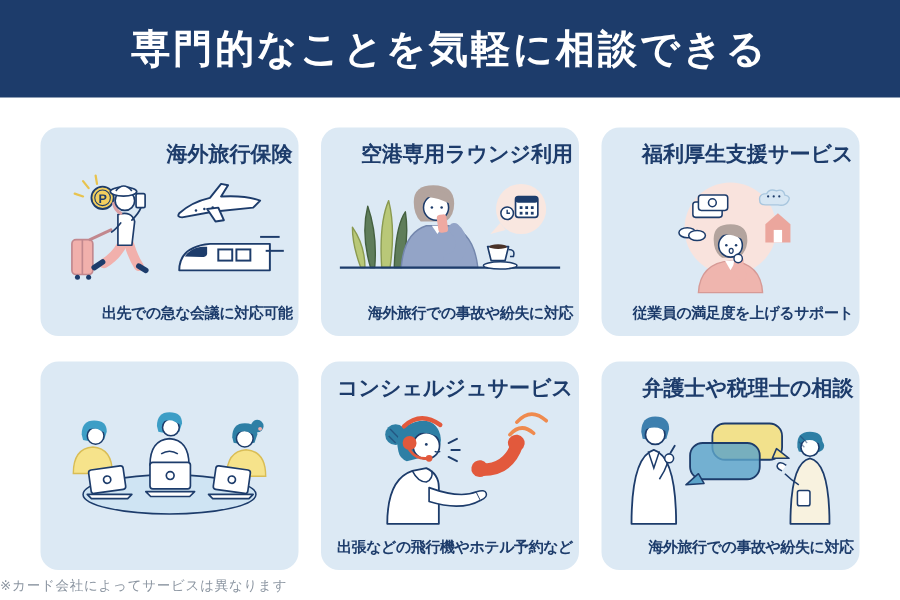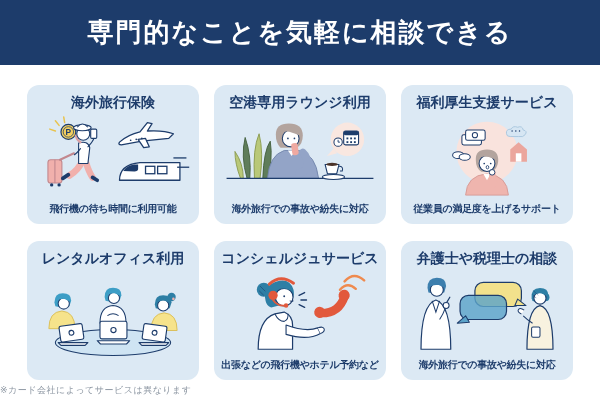--- a/index.html
+++ b/index.html
@@ -15,21 +15,21 @@
   .banner h1{
     margin:0;color:#ffffff;font-size:26px;font-weight:bold;letter-spacing:2px;
   }
   .grid{
     margin:20px 27px 0 27px;
     display:grid;grid-template-columns:repeat(3,1fr);
     column-gap:15px;row-gap:17px;
   }
   .card{
     background:#dce9f4;border-radius:12px;height:139px;
-    display:flex;flex-direction:column;align-items:center;
+    display:flex;flex-direction:column;align-items:flex-end;
     padding:0 4px;box-sizing:border-box;
   }
   .card-title{
     color:#1d3c6b;font-size:14px;font-weight:bold;letter-spacing:0px;
     margin-top:9px;white-space:nowrap;
   }
   .illus{flex:1;width:100%;display:flex;align-items:center;justify-content:center;min-height:0;}
   .illus svg{width:158px;height:82px;display:block;}
   .card-caption{
     color:#1d3c6b;font-size:10px;font-weight:bold;letter-spacing:-0.3px;
@@ -90,21 +90,21 @@
           <path d="M50 32 Q46 37 43.5 38.5" stroke="#1d3c6b" stroke-width="1.2" fill="none" stroke-linecap="round"></path>
           <path d="M58 30 Q63 25 64.5 21" stroke="#1d3c6b" stroke-width="1.2" fill="none" stroke-linecap="round"></path>
           <rect x="61" y="11" width="6.5" height="10" rx="1.2" fill="#ffffff" stroke="#1d3c6b" stroke-width="1.2"></rect>
           <path d="M45 18 Q46 23 50 25" stroke="#dba0a4" stroke-width="2.4" fill="none" stroke-linecap="round"></path>
           <circle cx="53" cy="16" r="7" fill="#ffffff" stroke="#1d3c6b" stroke-width="1.2"></circle>
           <ellipse cx="52" cy="9.5" rx="9.5" ry="3.2" fill="#ffffff" stroke="#1d3c6b" stroke-width="1.2"></ellipse>
           <path d="M46.5 9 Q52 2 58 9" fill="#ffffff" stroke="#1d3c6b" stroke-width="1.2"></path>
         </g>
       </svg>
     </div>
-    <div class="card-caption">飛行機の待ち時間に利用可能</div>
+    <div class="card-caption">出先での急な会議に対応可能</div>
   </div>
 
   <div class="card">
     <div class="card-title">空港専用ラウンジ利用</div>
     <div class="illus">
       <svg viewBox="0 0 170 82">
         <circle cx="136" cy="22" r="18" fill="#f9e7e0"></circle>
         <path d="M121 32 l-7 8 l11 -3 z" fill="#f9e7e0"></path>
         <circle cx="126" cy="25" r="4.5" fill="#ffffff" stroke="#1d3c6b" stroke-width="1.1"></circle>
         <path d="M126 22.5 v2.5 h2" stroke="#1d3c6b" stroke-width="1" fill="none"></path>
@@ -172,21 +172,20 @@
         <path d="M62 82 Q63 61 85 59 Q107 61 108 82 Z" fill="#efb5ae" stroke="#d69a96" stroke-width="1"></path>
         <path d="M81 59 L85 66 L89 59 Z" fill="#ffffff"></path>
         <path d="M93 70 Q90 64 91 59" stroke="#efb5ae" stroke-width="7" fill="none" stroke-linecap="round"></path>
         <circle cx="90.5" cy="57.5" r="3" fill="#ffffff" stroke="#1d3c6b" stroke-width="1"></circle>
       </svg>
     </div>
     <div class="card-caption">従業員の満足度を上げるサポート</div>
   </div>
 
   <div class="card">
-    <div class="card-title">レンタルオフィス利用</div>
     <div class="illus">
       <svg viewBox="0 0 170 82">
         <ellipse cx="85" cy="61" rx="62" ry="14" fill="#cfe4f3" stroke="#1d3c6b" stroke-width="1.1"></ellipse>
         <g>
           <path d="M22 18 Q22 8 31 8 Q40 8 40 16 L38 22 Q30 24 23 22 Z" fill="#3d9ec6"></path>
           <circle cx="32" cy="19" r="6" fill="#ffffff" stroke="#1d3c6b" stroke-width="1.1"></circle>
           <path d="M23 17 Q25 10 32 10 Q38 11 39 17 L33 14 Q27 13 23 17 Z" fill="#3d9ec6"></path>
           <path d="M16 46 Q16 28 30 27 Q44 28 44 46 Z" fill="#f6e38b" stroke="#d9bd55" stroke-width="1"></path>
         </g>
         <g>

